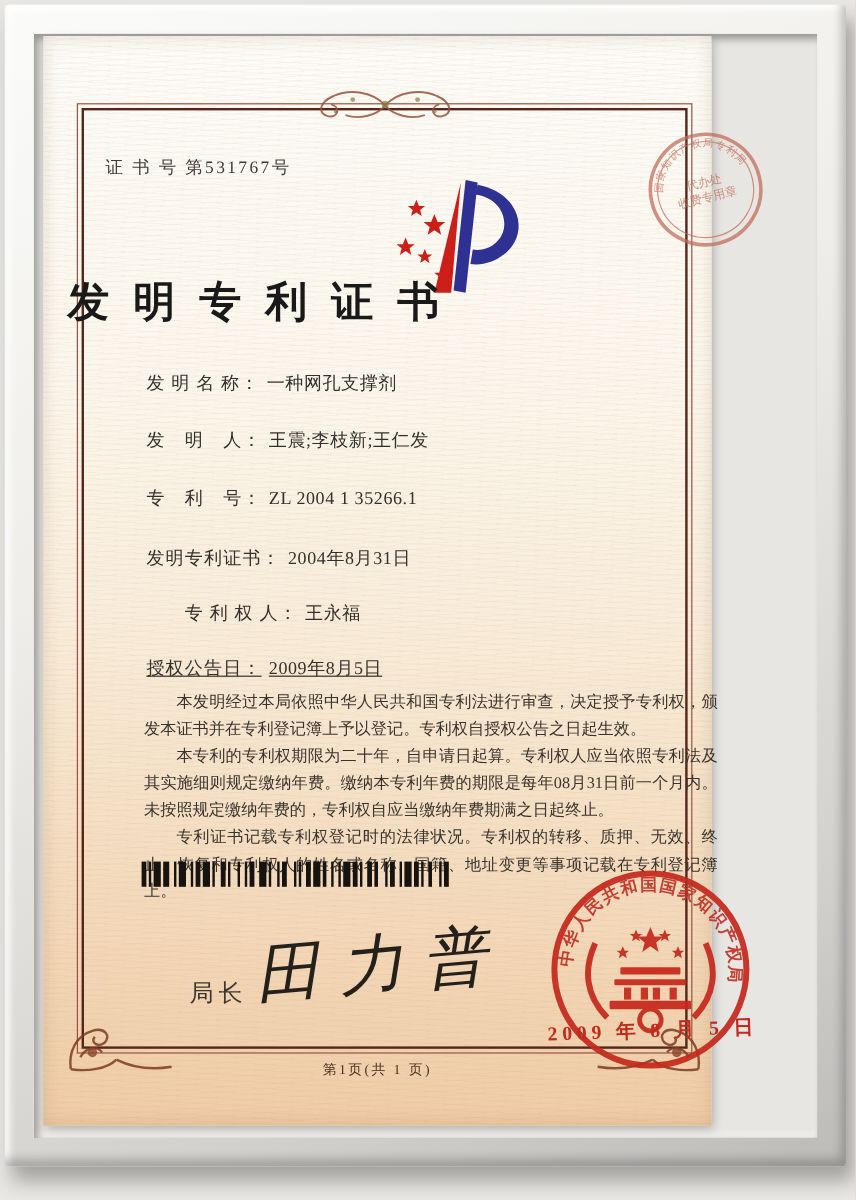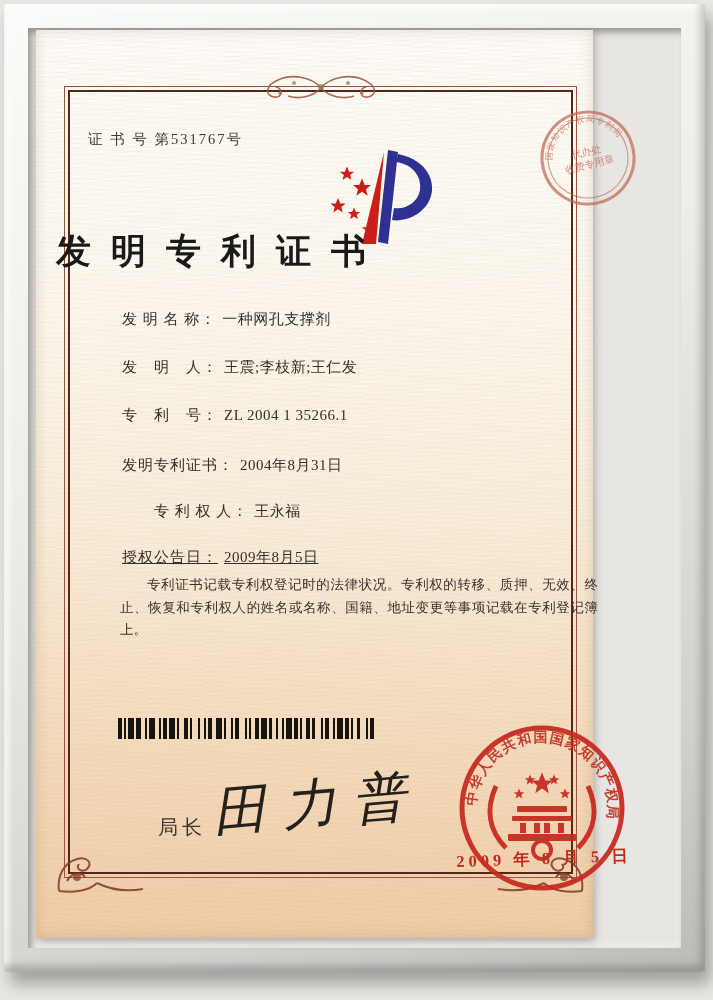--- a/index.html
+++ b/index.html
@@ -152,20 +152,22 @@
       </div>
       <div class="field-row f4">
         <span class="lbl">专 利 权 人：</span><span class="val">王永福</span>
       </div>
       <div class="field-row f5">
         <span class="lbl">授权公告日：</span><span class="val">2009年8月5日</span>
       </div>
     </div>
 
     <div class="body-text">
+      <p>本发明经过本局依照中华人民共和国专利法进行审查，决定授予专利权，颁发本证书并在专利登记簿上予以登记。专利权自授权公告之日起生效。</p>
+      <p>本专利的专利权期限为二十年，自申请日起算。专利权人应当依照专利法及其实施细则规定缴纳年费。缴纳本专利年费的期限是每年08月31日前一个月内。未按照规定缴纳年费的，专利权自应当缴纳年费期满之日起终止。</p>
       <p>专利证书记载专利权登记时的法律状况。专利权的转移、质押、无效、终止、恢复和专利权人的姓名或名称、国籍、地址变更等事项记载在专利登记簿上。</p>
     </div>
 
     <div class="barcode" id="barcode">
         <div class="bar" style="width: 4.1px;"></div>
         <div class="gap" style="width: 2.05px;"></div>
         <div class="bar" style="width: 2.05px;"></div>
         <div class="gap" style="width: 2.05px;"></div>
         <div class="bar" style="width: 6.15px;"></div>
         <div class="gap" style="width: 2.05px;"></div>
@@ -268,15 +270,16 @@
           <rect x="102" y="101" width="6" height="10"></rect>
           <rect x="52" y="112" width="68" height="7" rx="1"></rect>
           <circle cx="86" cy="128" r="9" fill="none" stroke="#c5281c" stroke-width="4"></circle>
           <path d="M40,64 C30,86 32,108 50,126" fill="none" stroke="#c5281c" stroke-width="5"></path>
           <path d="M132,64 C142,86 140,108 122,126" fill="none" stroke="#c5281c" stroke-width="5"></path>
         </g>
       </g>
     </svg>
     <div class="seal-date">2009 年 8 月 5 日</div>
 
+    <div class="footer">第1页(共 1 页)</div>
 
   </div>
 </div>
 
 </body></html>

